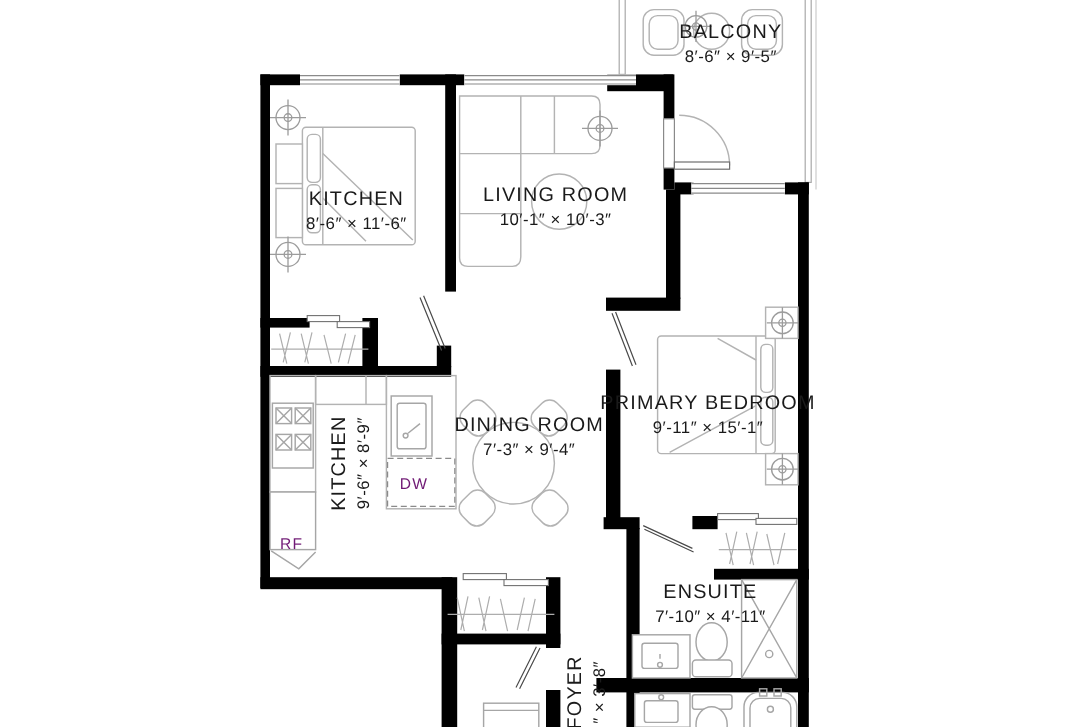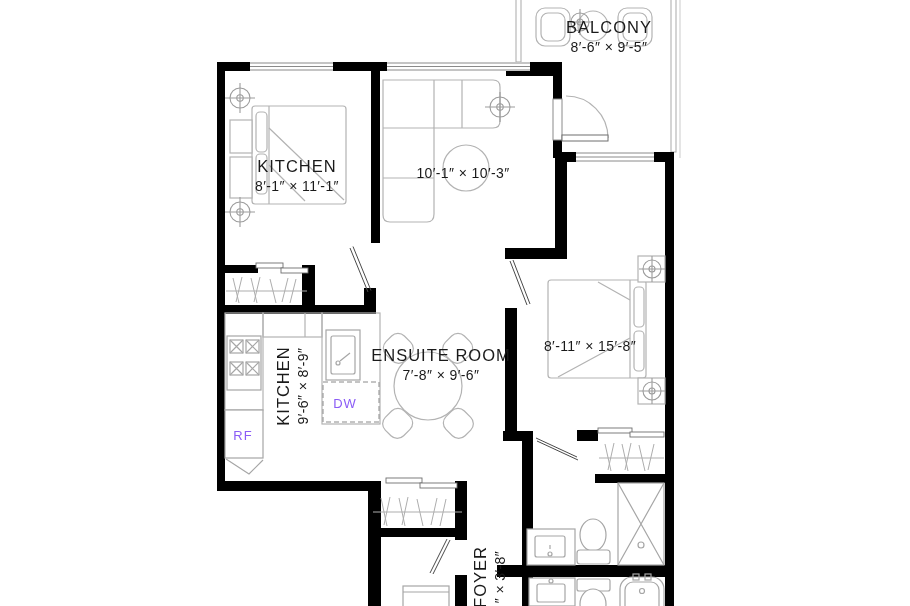--- a/index.html
+++ b/index.html
@@ -10,21 +10,21 @@
   .plan svg{position:absolute;left:0;top:0;}
   .room-label{
     position:absolute;transform:translate(-50%,-50%);text-align:center;
     white-space:nowrap;z-index:3;color:#1a1a1a;
   }
   .room-label.rot{transform:translate(-50%,-50%) rotate(-90deg);}
   .room-name{display:block;font-size:16.5px;letter-spacing:1px;line-height:20px;}
   .room-dims{display:block;font-size:14px;letter-spacing:.4px;line-height:17px;margin-top:2px;}
   .appl{
     position:absolute;transform:translate(-50%,-50%);font-size:13px;
-    letter-spacing:1px;color:#8b5cf6;z-index:3;white-space:nowrap;
+    letter-spacing:1px;color:#701a75;z-index:3;white-space:nowrap;
   }
   
   .wall{fill:#000;stroke:none;}
   .furn{fill:#fff;stroke:#b3b3b3;stroke-width:1.2;}
   .furnl{fill:none;stroke:#b3b3b3;stroke-width:1.2;}
   .fix{fill:#fff;stroke:#a6a6a6;stroke-width:1.2;}
   .fixl{fill:none;stroke:#a6a6a6;stroke-width:1.2;}
   .win{stroke:#8a8a8a;stroke-width:1;fill:none;}
   .door{stroke:#4a4a4a;stroke-width:1;fill:none;}
   .slide{fill:#fff;stroke:#6f6f6f;stroke-width:.9;}
@@ -287,44 +287,50 @@
   </g>
 </svg>
 
 <div class="room-label" style="left:609px;top:36px">
   <span class="room-name">BALCONY</span>
   <span class="room-dims">8′-6″  ×  9′-5″</span>
 </div>
 
 <div class="room-label" style="left:297px;top:175px">
   <span class="room-name">KITCHEN</span>
-  <span class="room-dims">8′-1″  ×  11′-1″</span>
+  <span class="room-dims">8′-6″  ×  11′-6″</span>
 </div>
 
 <div class="room-label" style="left:463px;top:172px">
+  <span class="room-name">LIVING ROOM</span>
   <span class="room-dims">10′-1″  ×  10′-3″</span>
 </div>
 
 <div class="room-label" style="left:590px;top:345px">
-  <span class="room-dims">8′-11″  ×  15′-8″</span>
+  <span class="room-name">PRIMARY BEDROOM</span>
+  <span class="room-dims">9′-11″  ×  15′-1″</span>
 </div>
 
 <div class="room-label rot" style="left:292px;top:386px">
   <span class="room-name">KITCHEN</span>
   <span class="room-dims">9′-6″  ×  8′-9″</span>
 </div>
 
 <div class="room-label" style="left:441px;top:364px">
-  <span class="room-name">ENSUITE ROOM</span>
-  <span class="room-dims">7′-8″  ×  9′-6″</span>
-</div>
-
+  <span class="room-name">DINING ROOM</span>
+  <span class="room-dims">7′-3″  ×  9′-4″</span>
+</div>
+
+<div class="room-label" style="left:592px;top:503px">
+  <span class="room-name">ENSUITE</span>
+  <span class="room-dims">7′-10″  ×  4′-11″</span>
+</div>
 
 
 <div class="room-label rot" style="left:489px;top:577px">
   <span class="room-name">FOYER</span>
   <span class="room-dims">″ ×  3′-8″</span>
 </div>
 
 <div class="appl" style="left:345px;top:403px">DW</div>
-<div class="appl" style="left:243px;top:435px">RF</div>
+<div class="appl" style="left:243px;top:453px">RF</div>
 
 </div>
 
 </body></html>

